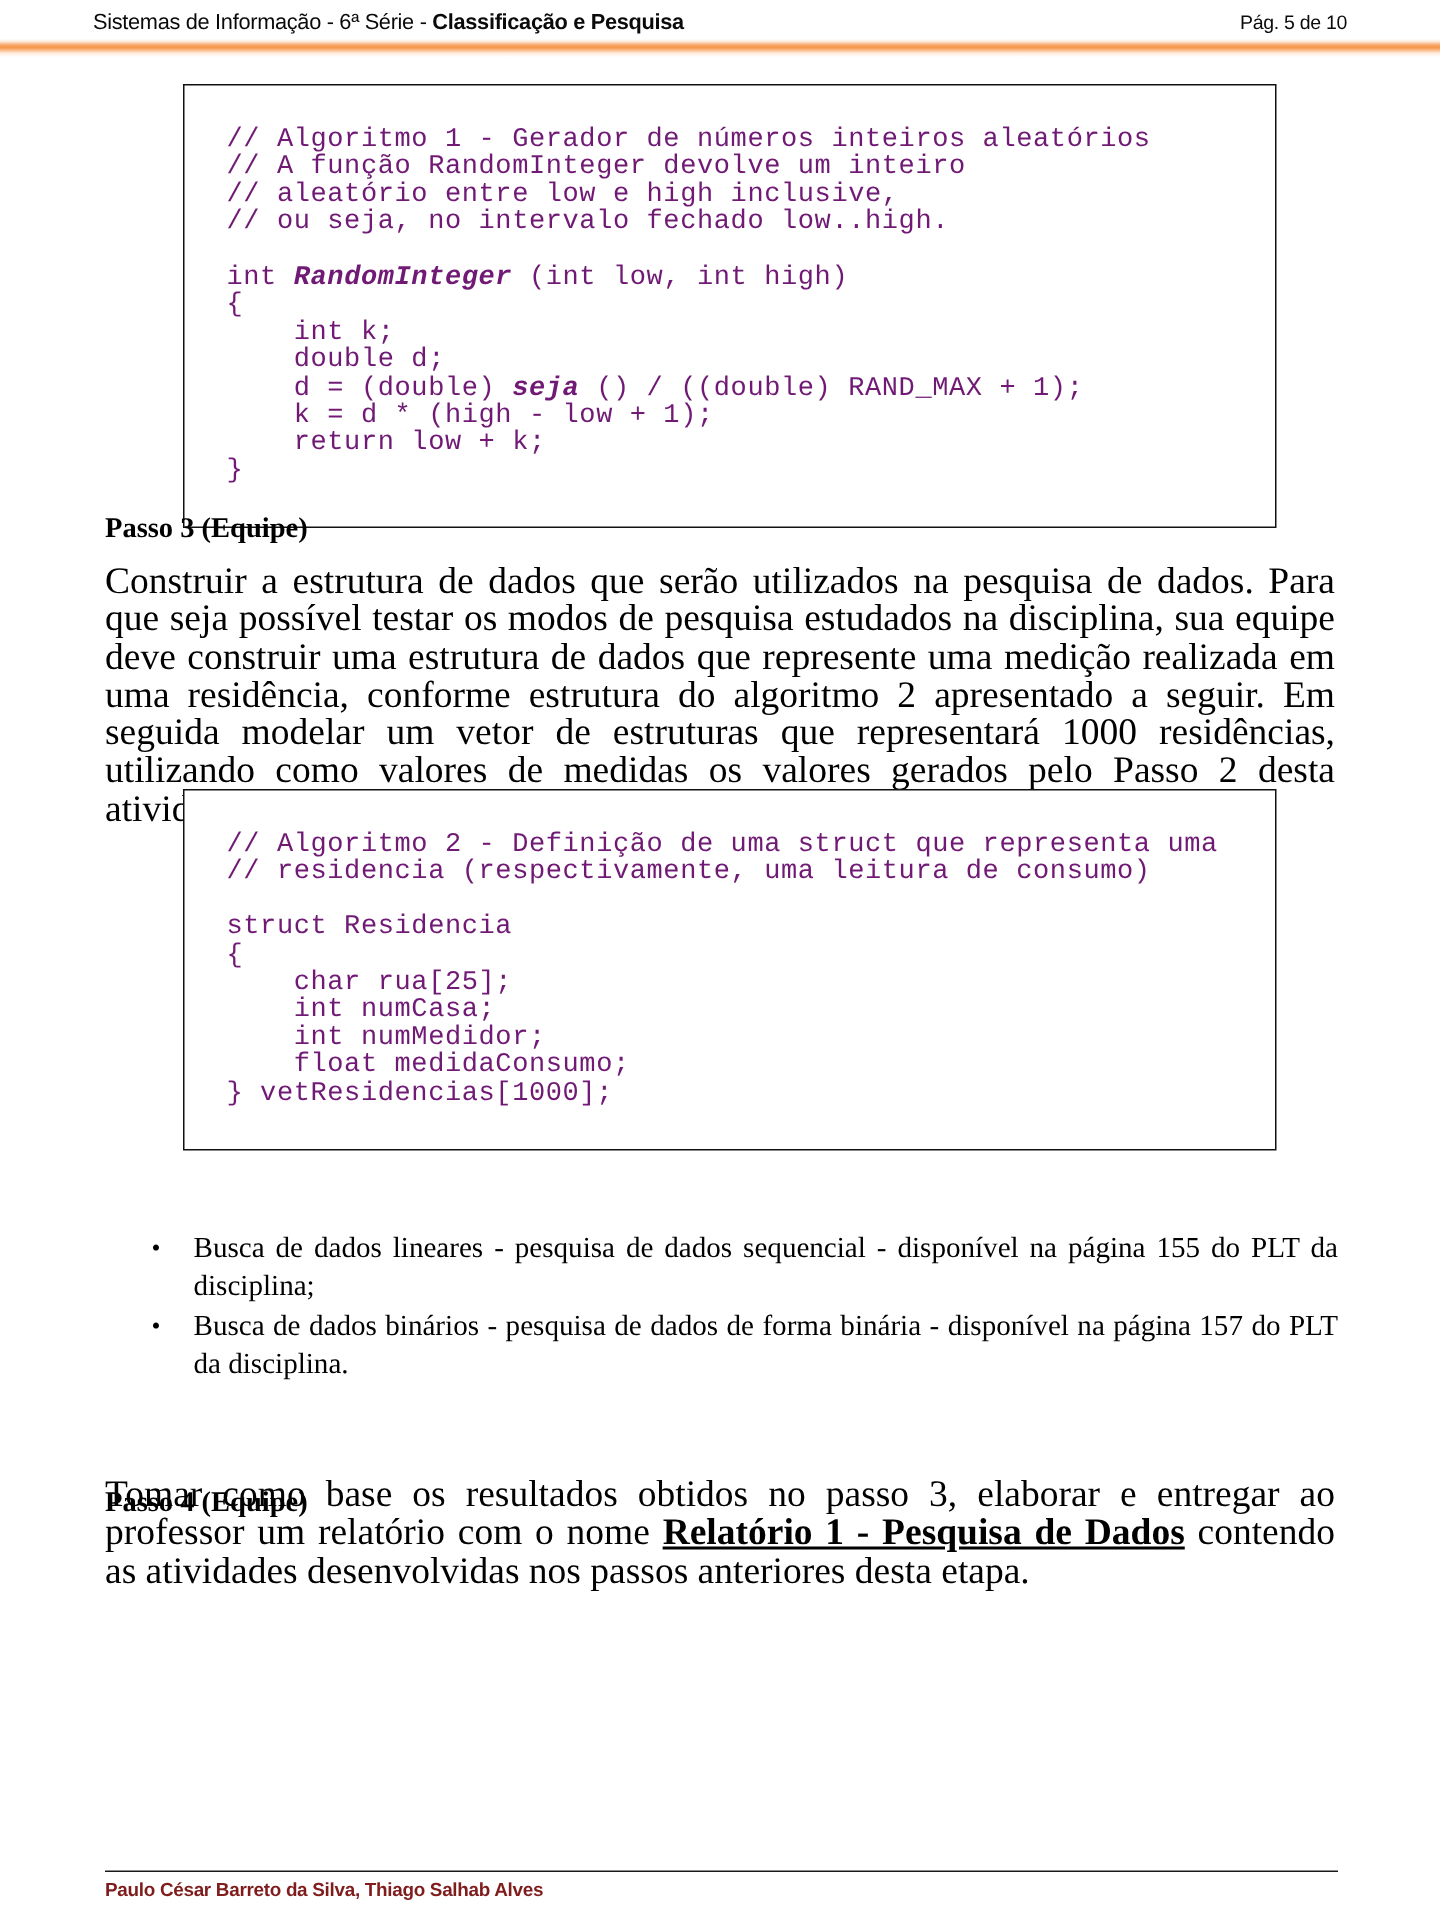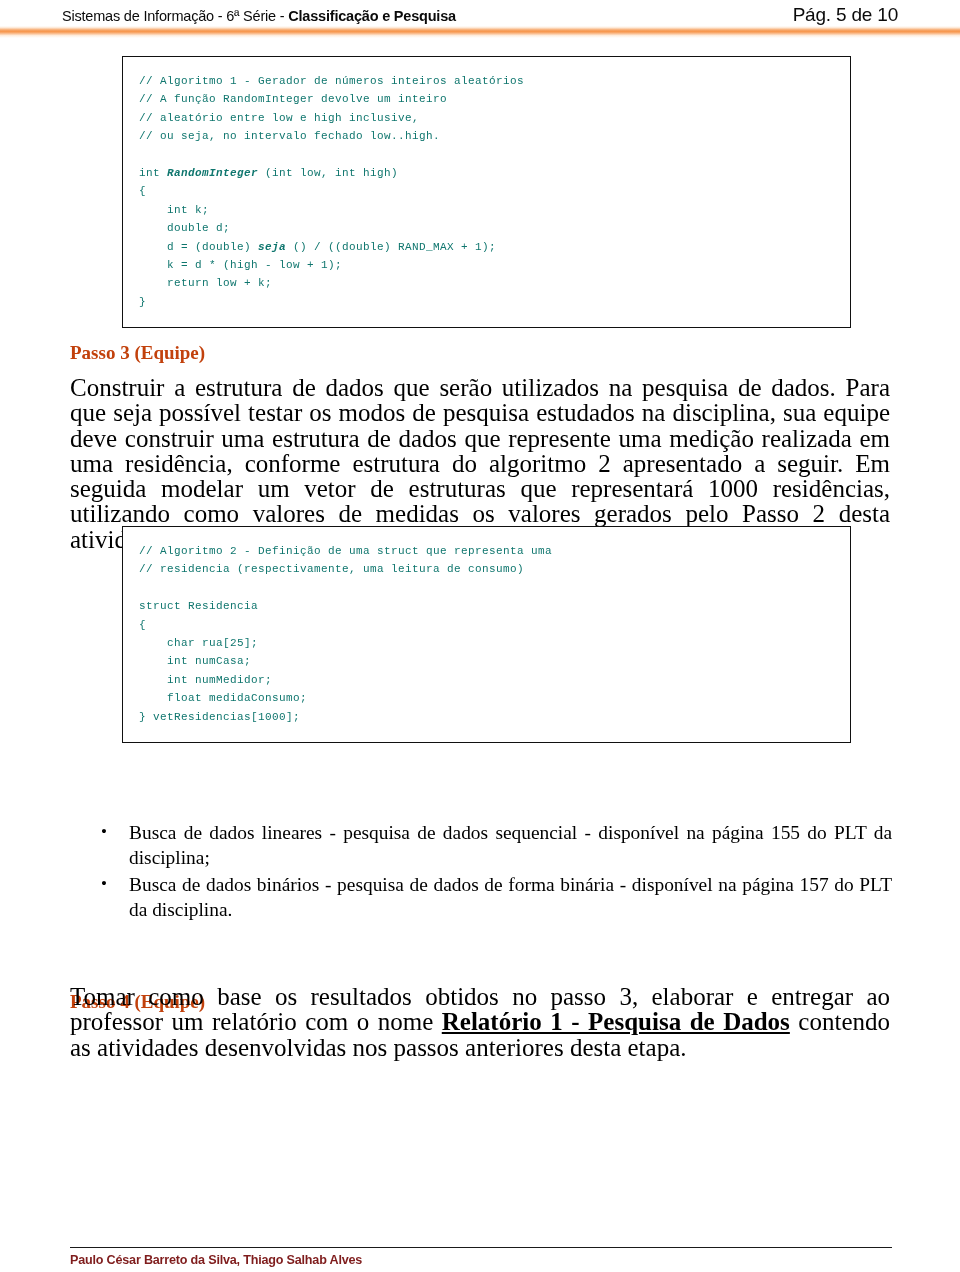--- a/index.html
+++ b/index.html
@@ -39,21 +39,21 @@
     font-size: 14.5px;
     line-height: 18px;
     letter-spacing: -0.2px;
     color: #0a0a0a;
   }
   .header-left { white-space: nowrap; }
   .header-left .hl-plain { font-weight: 400; }
   .header-left .hl-bold  { font-weight: 700; text-align: center; }
   .header-right {
     white-space: nowrap;
-    font-size: 19px;
+    font-size: 13px;
     font-weight: 400;
   }
 
   .header-rule {
     position: absolute;
     top: 26px;
     left: 0;
     width: 960px;
     height: 12px;
     background:
@@ -71,42 +71,42 @@
   .code-box {
     position: absolute;
     left: 122px;
     width: 729px;
     box-sizing: border-box;
     border: 1.4px solid #111111;
     background: #ffffff;
     padding: 11px 0 12px 12px;
   }
   .code-box pre {
-    margin: 4px;
+    margin: 16px;
     font-family: "Liberation Mono", "DejaVu Sans Mono", monospace;
-    font-size: 11px;
+    font-size: 18px;
     line-height: 18.4px;
     letter-spacing: 0.4px;
-    color: #0f766e;
+    color: #701a75;
     white-space: pre;
   }
   .code-box .kw-bold { font-weight: 700; font-style: italic; }
 
   #code-box-1 { top: 56px; }
   #code-box-2 { top: 526px; }
 
   
   .section-heading {
     position: absolute;
     left: 70px;
     font-family: "Liberation Serif", serif;
     font-weight: 700;
     font-size: 19px;
     line-height: 24px;
-    color: #c2410c;
+    color: #000000;
   }
   .body-par {
     position: absolute;
     left: 70px;
     width: 820px;
     font-family: "Liberation Serif", serif;
     font-size: 25px;
     line-height: 25.3px;
     text-align: justify;
     color: #000000;

